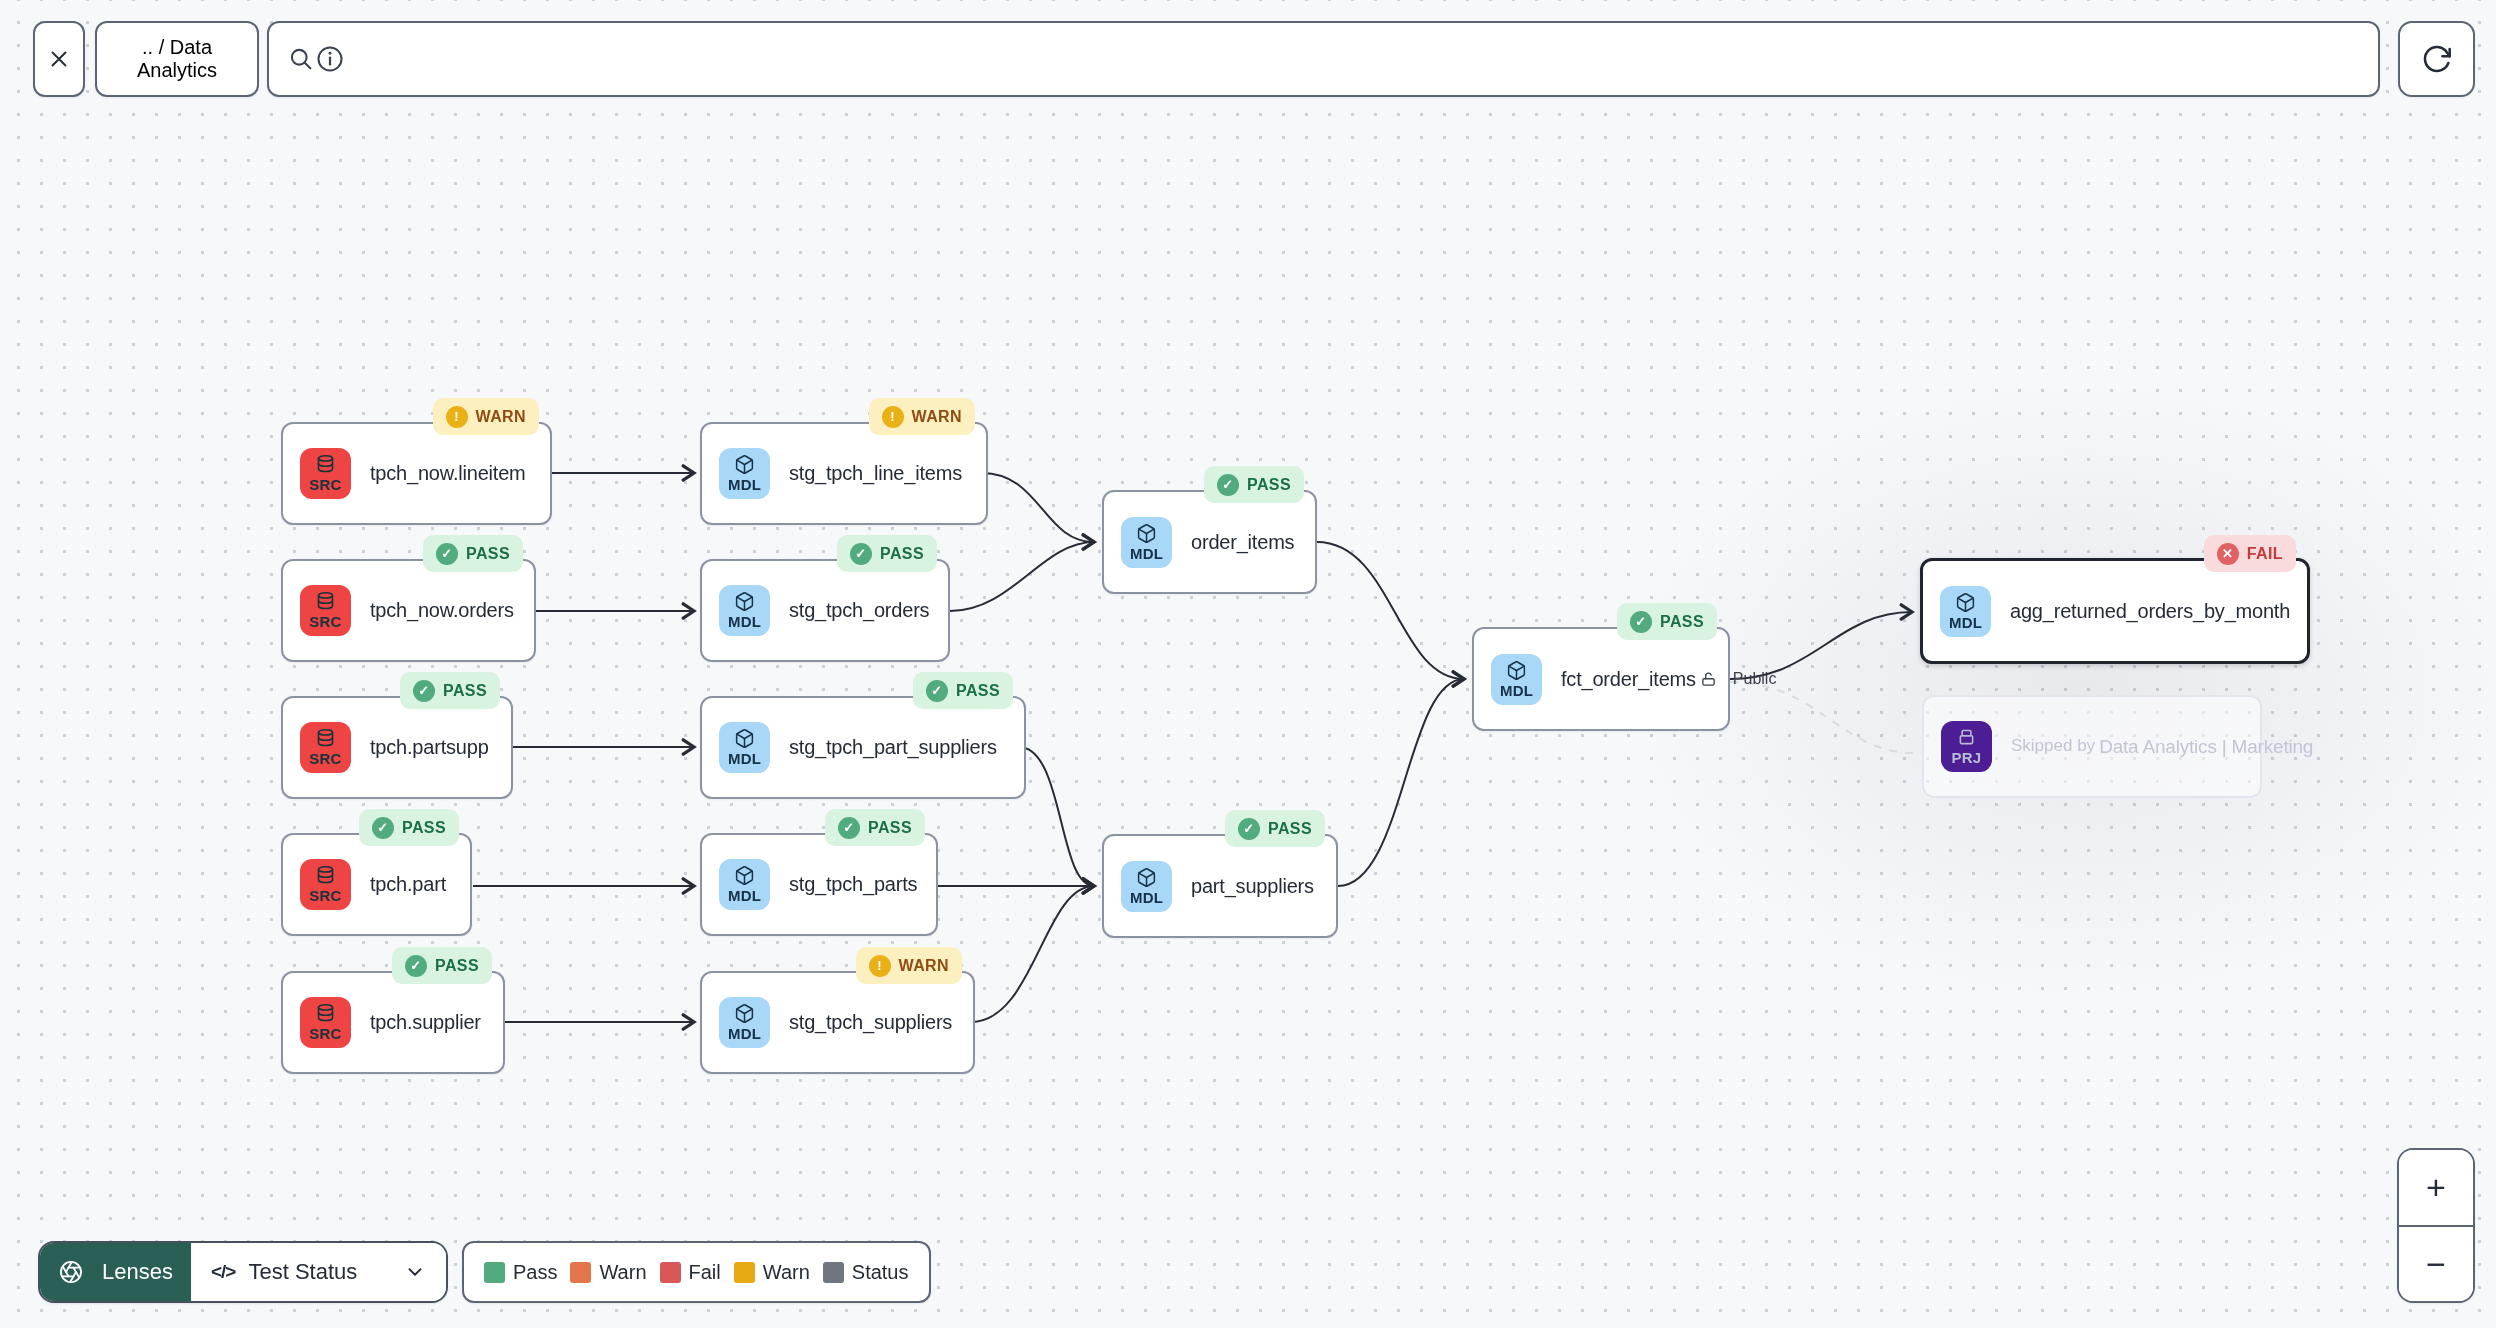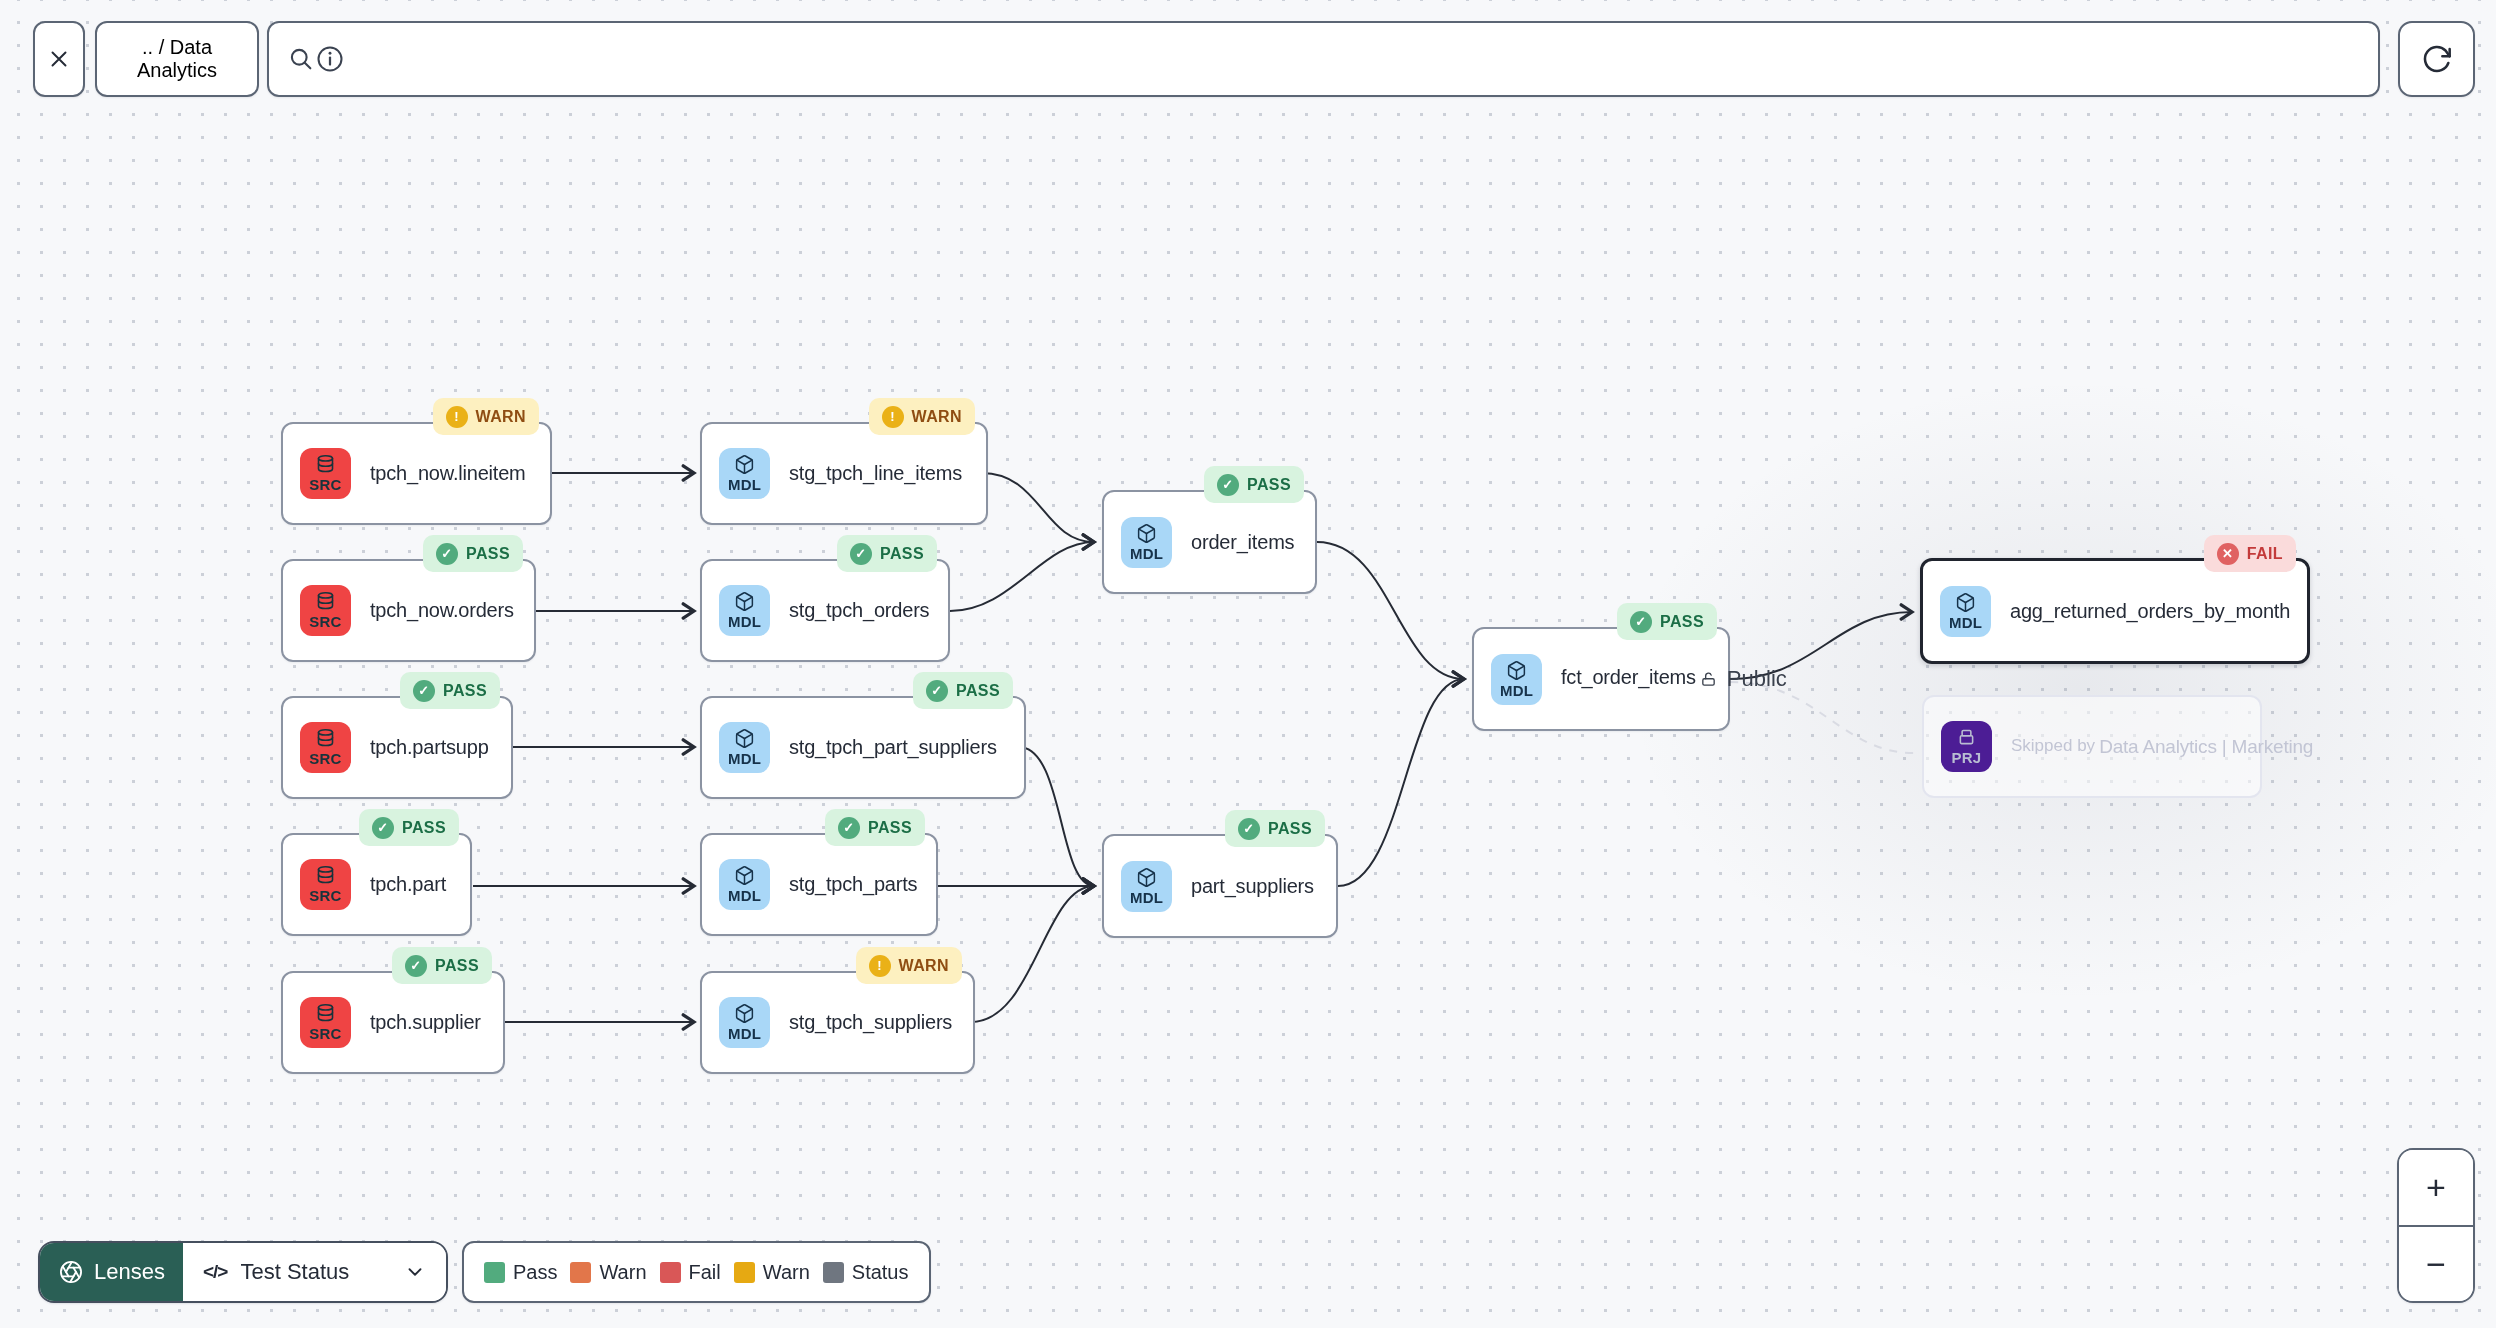--- a/index.html
+++ b/index.html
@@ -36,21 +36,21 @@
     box-shadow:0 1px 2px rgba(20,28,45,.06); cursor:pointer; }
   .node .chip { width:51px; height:51px; border-radius:12px; flex:none;
     display:flex; flex-direction:column; align-items:center; justify-content:center;
     font-size:15px; font-weight:700; letter-spacing:.2px; }
   .chip svg { width:21px; height:21px; margin-bottom:1px; }
   .chip.src { background:#ef4444; color:#17333c; }
   .chip.mdl { background:#a9d7f7; color:#16324a; }
   .chip.prj { background:#4c1d95; color:#b9bdd2; }
   .node .nlabel { font-size:20px; font-weight:500; letter-spacing:-.2px; }
   .ntext { display:flex; flex-direction:row; justify-content:center; gap:4px; }
-  .access { display:flex; align-items:center; gap:10px; font-size:22px; font-weight:400; color:#3a414d; }
+  .access { display:flex; align-items:center; gap:16px; font-size:16px; font-weight:400; color:#3a414d; }
   .access svg { width:17px; height:17px; }
   .node.selected { border:3px solid #20242e; box-shadow:0 2px 5px rgba(20,28,45,.18); }
   .node.ghost { border:2px solid #e3e5ef; background:rgba(255,255,255,.55); box-shadow:none; cursor:default; }
   .ghost .kicker { font-size:17px; color:#c2c5d4; }
   .ghost .nlabel { color:#c2c5d4; font-weight:400; font-size:19px; }
 
   .badge { position:absolute; top:-26px; right:11px; height:37px;
     display:flex; align-items:center; gap:8px; padding:0 13px; border-radius:10px;
     font-size:16px; font-weight:700; letter-spacing:.4px; }
   .badge .dot { width:22px; height:22px; border-radius:50%; flex:none;
@@ -59,21 +59,21 @@
   .badge.warn .dot { background:#eab117; }
   .badge.pass { background:#d8f3df; color:#1b6e46; }
   .badge.pass .dot { background:#52ab7e; }
   .badge.fail { background:#fadbdb; color:#c33a3a; }
   .badge.fail .dot { background:#e06262; }
 
   
   .lens-ctl { position:absolute; left:38px; top:1241px; width:410px; height:62px;
     display:flex; border:2px solid #454f5e; border-radius:16px; overflow:hidden;
     background:#fff; box-shadow:0 1px 2px rgba(20,28,45,.1); }
-  .lens-left { display:flex; align-items:center; gap:10px; padding:0 18px; border:none;
+  .lens-left { display:flex; align-items:center; gap:18px; padding:0 18px; border:none;
     background:#2a5f55; color:#fff; font-family:inherit; font-size:22px; font-weight:500; cursor:pointer; }
   .lens-right { display:flex; align-items:center; gap:13px; padding:0 20px; border:none;
     background:#fff; color:#252b37; font-family:inherit; font-size:22px; font-weight:500; cursor:pointer; flex:1; }
   .lens-right .code { font-size:19px; font-weight:700; letter-spacing:-1px; }
   .lens-right svg { margin-left:auto; }
 
   .legend { position:absolute; left:462px; top:1241px; height:62px;
     display:flex; align-items:center; gap:13px; padding:0 20px;
     background:#fff; border:2px solid #5b6574; border-radius:12px;
     box-shadow:0 1px 2px rgba(20,28,45,.08); }

